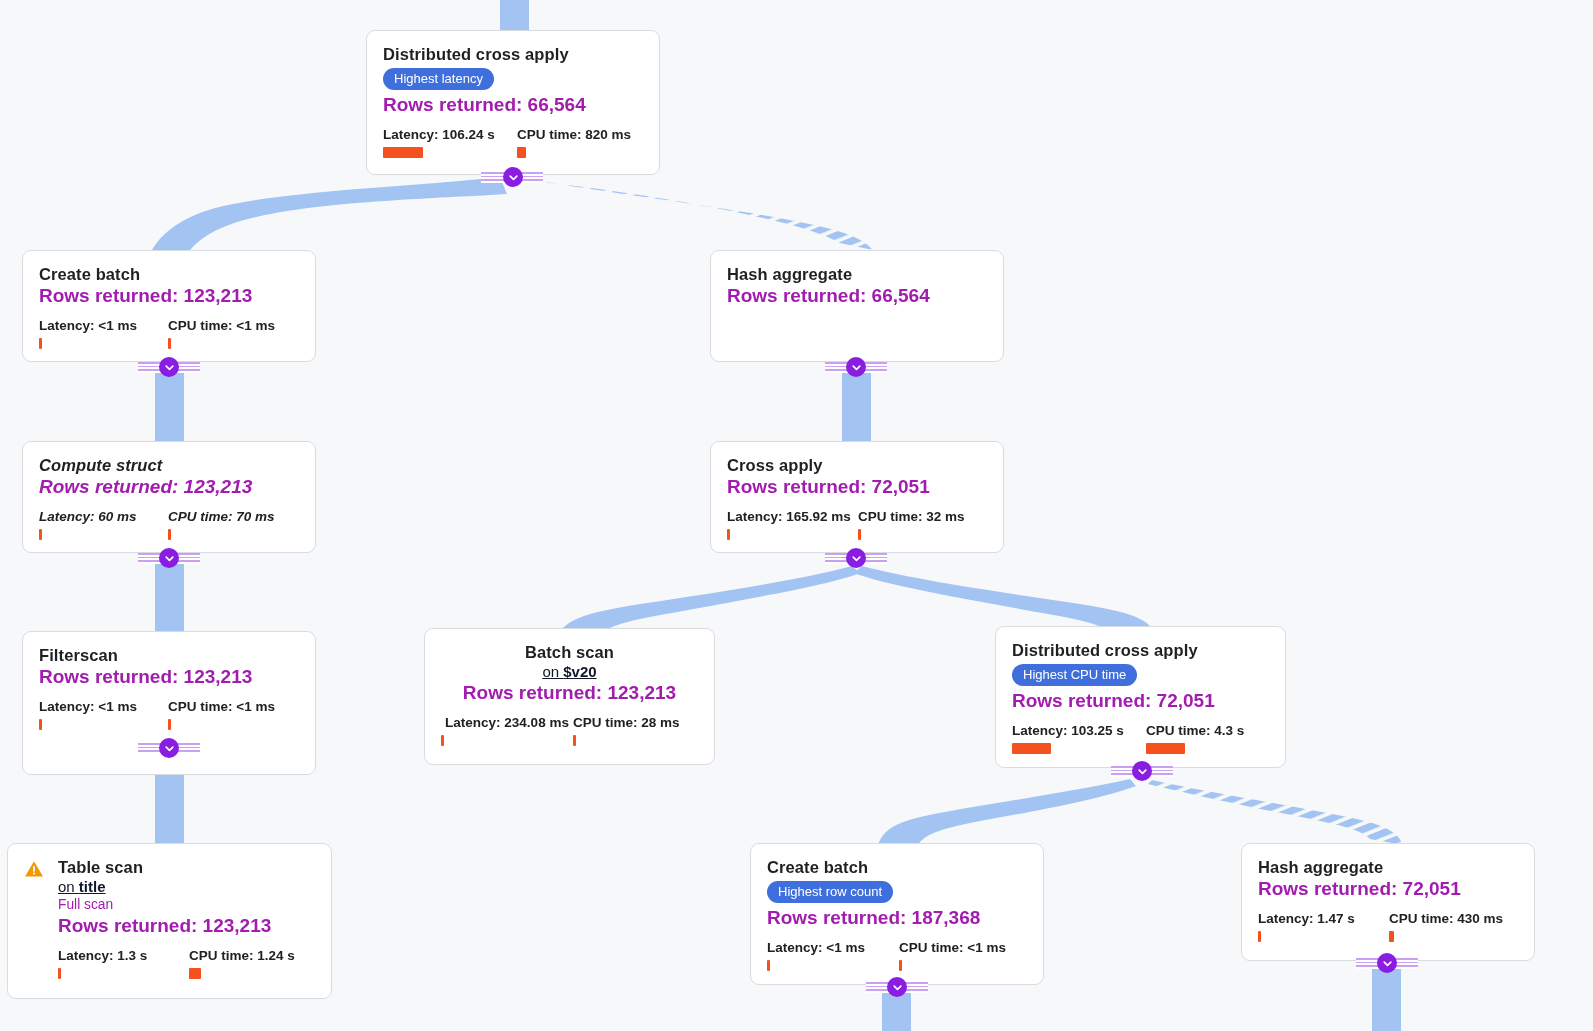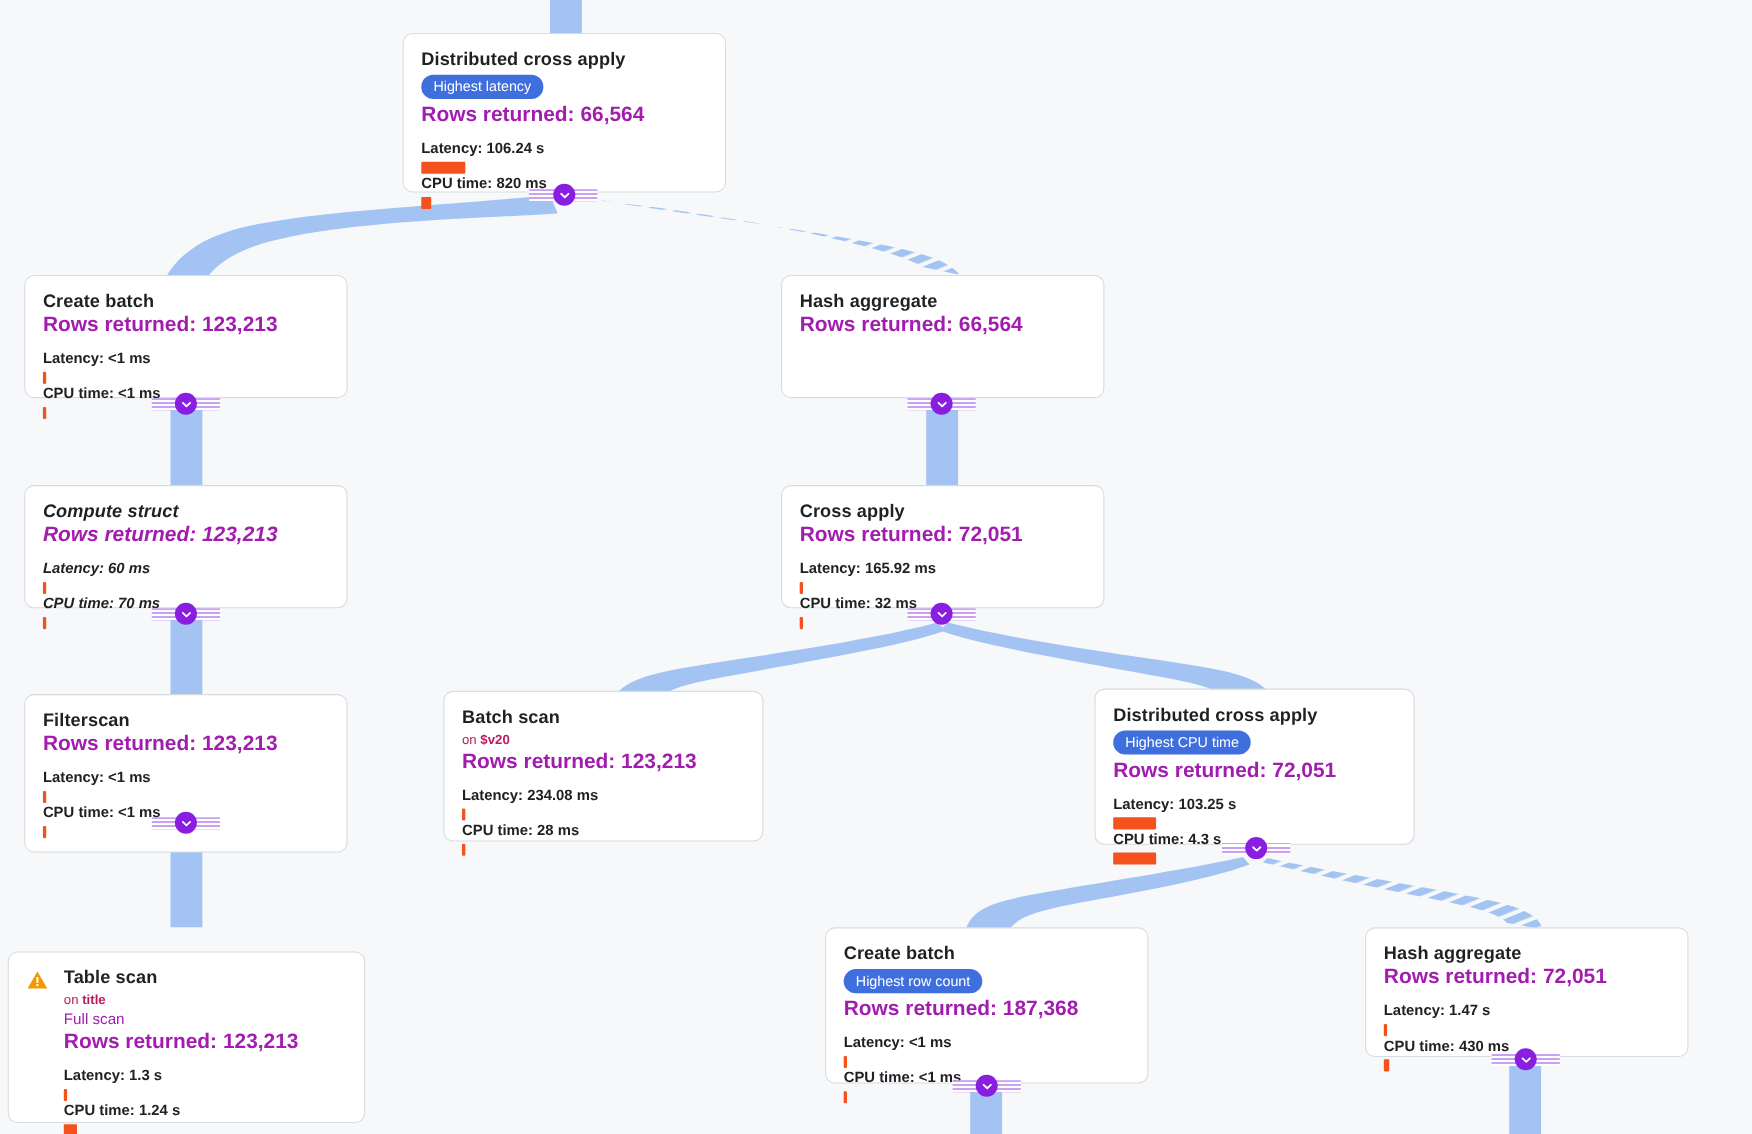--- a/index.html
+++ b/index.html
@@ -46,24 +46,25 @@
   }
   .node-body { flex: 1 1 auto; min-width: 0; }
   .node-title {
     font-size: 16.5px;
     font-weight: bold;
     color: #1f2023;
     line-height: 20px;
     letter-spacing: 0.1px;
   }
   .node-sub {
-    font-size: 12px;
-    color: #be185d;
+    font-size: 15px;
+    color: #0f172a;
     line-height: 18px;
     margin-top: 1px;
+    text-decoration: underline;
   }
   .node-sub .sub-strong { font-weight: bold; }
   .node-note {
     font-size: 13.8px;
     color: #a21caf;
     line-height: 18px;
   }
   .badge {
     display: inline-block;
     background: #3f6fdd;
@@ -78,21 +79,20 @@
   .rows {
     font-size: 19px;
     font-weight: bold;
     color: #a21caf;
     line-height: 19px;
     margin-top: 2px;
   }
   .metrics {
     display: flex;
     margin-top: 12px;
-    flex-direction: column;
   }
   .metric { }
   .metric-label {
     font-size: 13.5px;
     font-weight: bold;
     color: #202124;
     line-height: 17px;
     white-space: nowrap;
   }
   .metric-bar {
@@ -341,21 +341,21 @@
       </div>
     </div>
   </div>
   <div class="rail" style="left:138px; top:748px; width:62px;"></div>
   <div class="handle" style="left:169px; top:748px;">
     <svg width="11" height="11" viewBox="0 0 11 11">
       <path d="M2.2 4.2 L5.5 7.3 L8.8 4.2" stroke="#ffffff" stroke-width="1.7" fill="none" stroke-linecap="round" stroke-linejoin="round"></path>
     </svg>
   </div>
 
-  <div class="node" style="left:403px; top:628px; width:291px; height:137px;">
+  <div class="node" style="left:424px; top:628px; width:291px; height:137px;text-align:center;">
     <div class="node-inner">
       <div class="node-body">
         <div class="node-title">Batch scan</div>
         <div class="node-sub">
           <span>on</span>
           <span class="sub-strong">$v20</span>
         </div>
         <div class="rows">Rows returned: 123,213</div>
         <div class="metrics">
           <div class="metric" style="width:132px;">
@@ -390,21 +390,21 @@
       </div>
     </div>
   </div>
   <div class="rail" style="left:1111px; top:771px; width:62px;"></div>
   <div class="handle" style="left:1142px; top:771px;">
     <svg width="11" height="11" viewBox="0 0 11 11">
       <path d="M2.2 4.2 L5.5 7.3 L8.8 4.2" stroke="#ffffff" stroke-width="1.7" fill="none" stroke-linecap="round" stroke-linejoin="round"></path>
     </svg>
   </div>
 
-  <div class="node" style="left:7px; top:843px; width:325px; height:156px;margin-top:22px;">
+  <div class="node" style="left:7px; top:843px; width:325px; height:156px;">
     <div class="node-inner">
       <svg class="warn-icon" viewBox="0 0 20 20">
         <path d="M10 2.2 L19 17.6 L1 17.6 Z" fill="#f29900"></path>
         <rect x="9.1" y="7.2" width="1.8" height="5.4" fill="#ffffff"></rect>
         <rect x="9.1" y="13.6" width="1.8" height="1.9" fill="#ffffff"></rect>
       </svg>
       <div class="node-body">
         <div class="node-title">Table scan</div>
         <div class="node-sub">
           <span>on</span>

